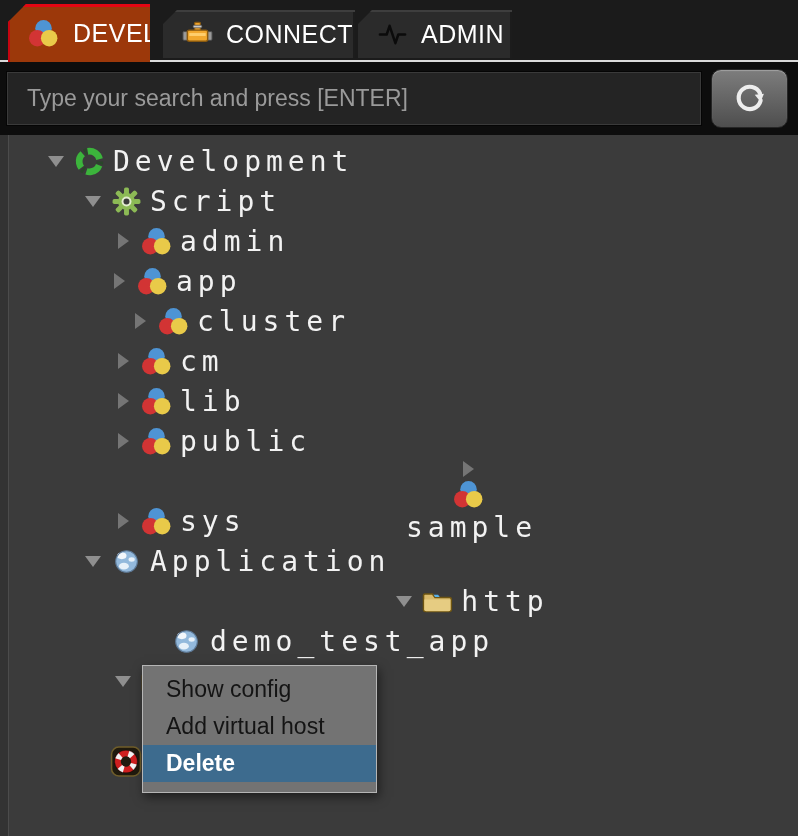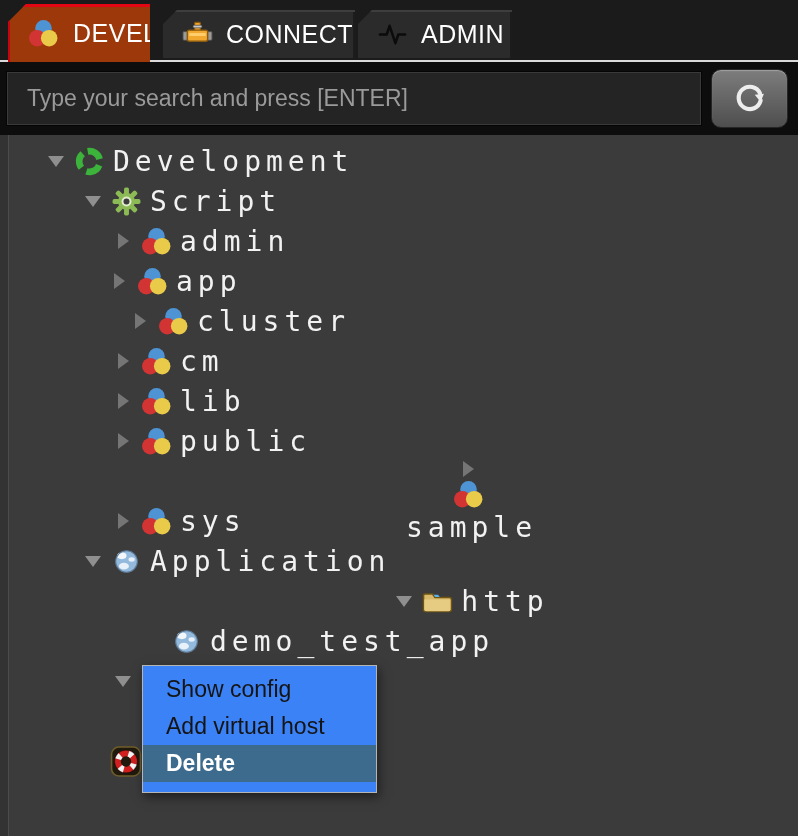--- a/index.html
+++ b/index.html
@@ -55,21 +55,21 @@
   }
   .expander { width:20px; margin-right:6px; display:flex; justify-content:center; align-items:center; flex:none; }
   .tri-down { width:0; height:0; border-left:8px solid transparent; border-right:8px solid transparent; border-top:11px solid #8f8f8f; }
   .tri-right { width:0; height:0; border-top:8px solid transparent; border-bottom:8px solid transparent; border-left:11px solid #757575; }
   .row-icon { width:34px; height:34px; margin-right:7px; display:flex; align-items:center; justify-content:center; flex:none; }
   .row-label { display:inline-block; }
 
   
   #context-menu {
     position:absolute; left:142px; top:665px; width:235px; box-sizing:border-box;
-    background:#3b82f6; border:1px solid #b5b5b5; padding:5px 0 10px;
+    background:#737373; border:1px solid #b5b5b5; padding:5px 0 10px;
     box-shadow:2px 4px 10px rgba(0,0,0,.5); z-index:30;
   }
   .menu-item {
     height:37px; line-height:37px; padding-left:23px;
     font-size:23px; color:#141414; cursor:pointer;
   }
   .menu-item.highlighted { color:#ffffff;font-weight:bold; }
 </style>
 </head>
 <body>

